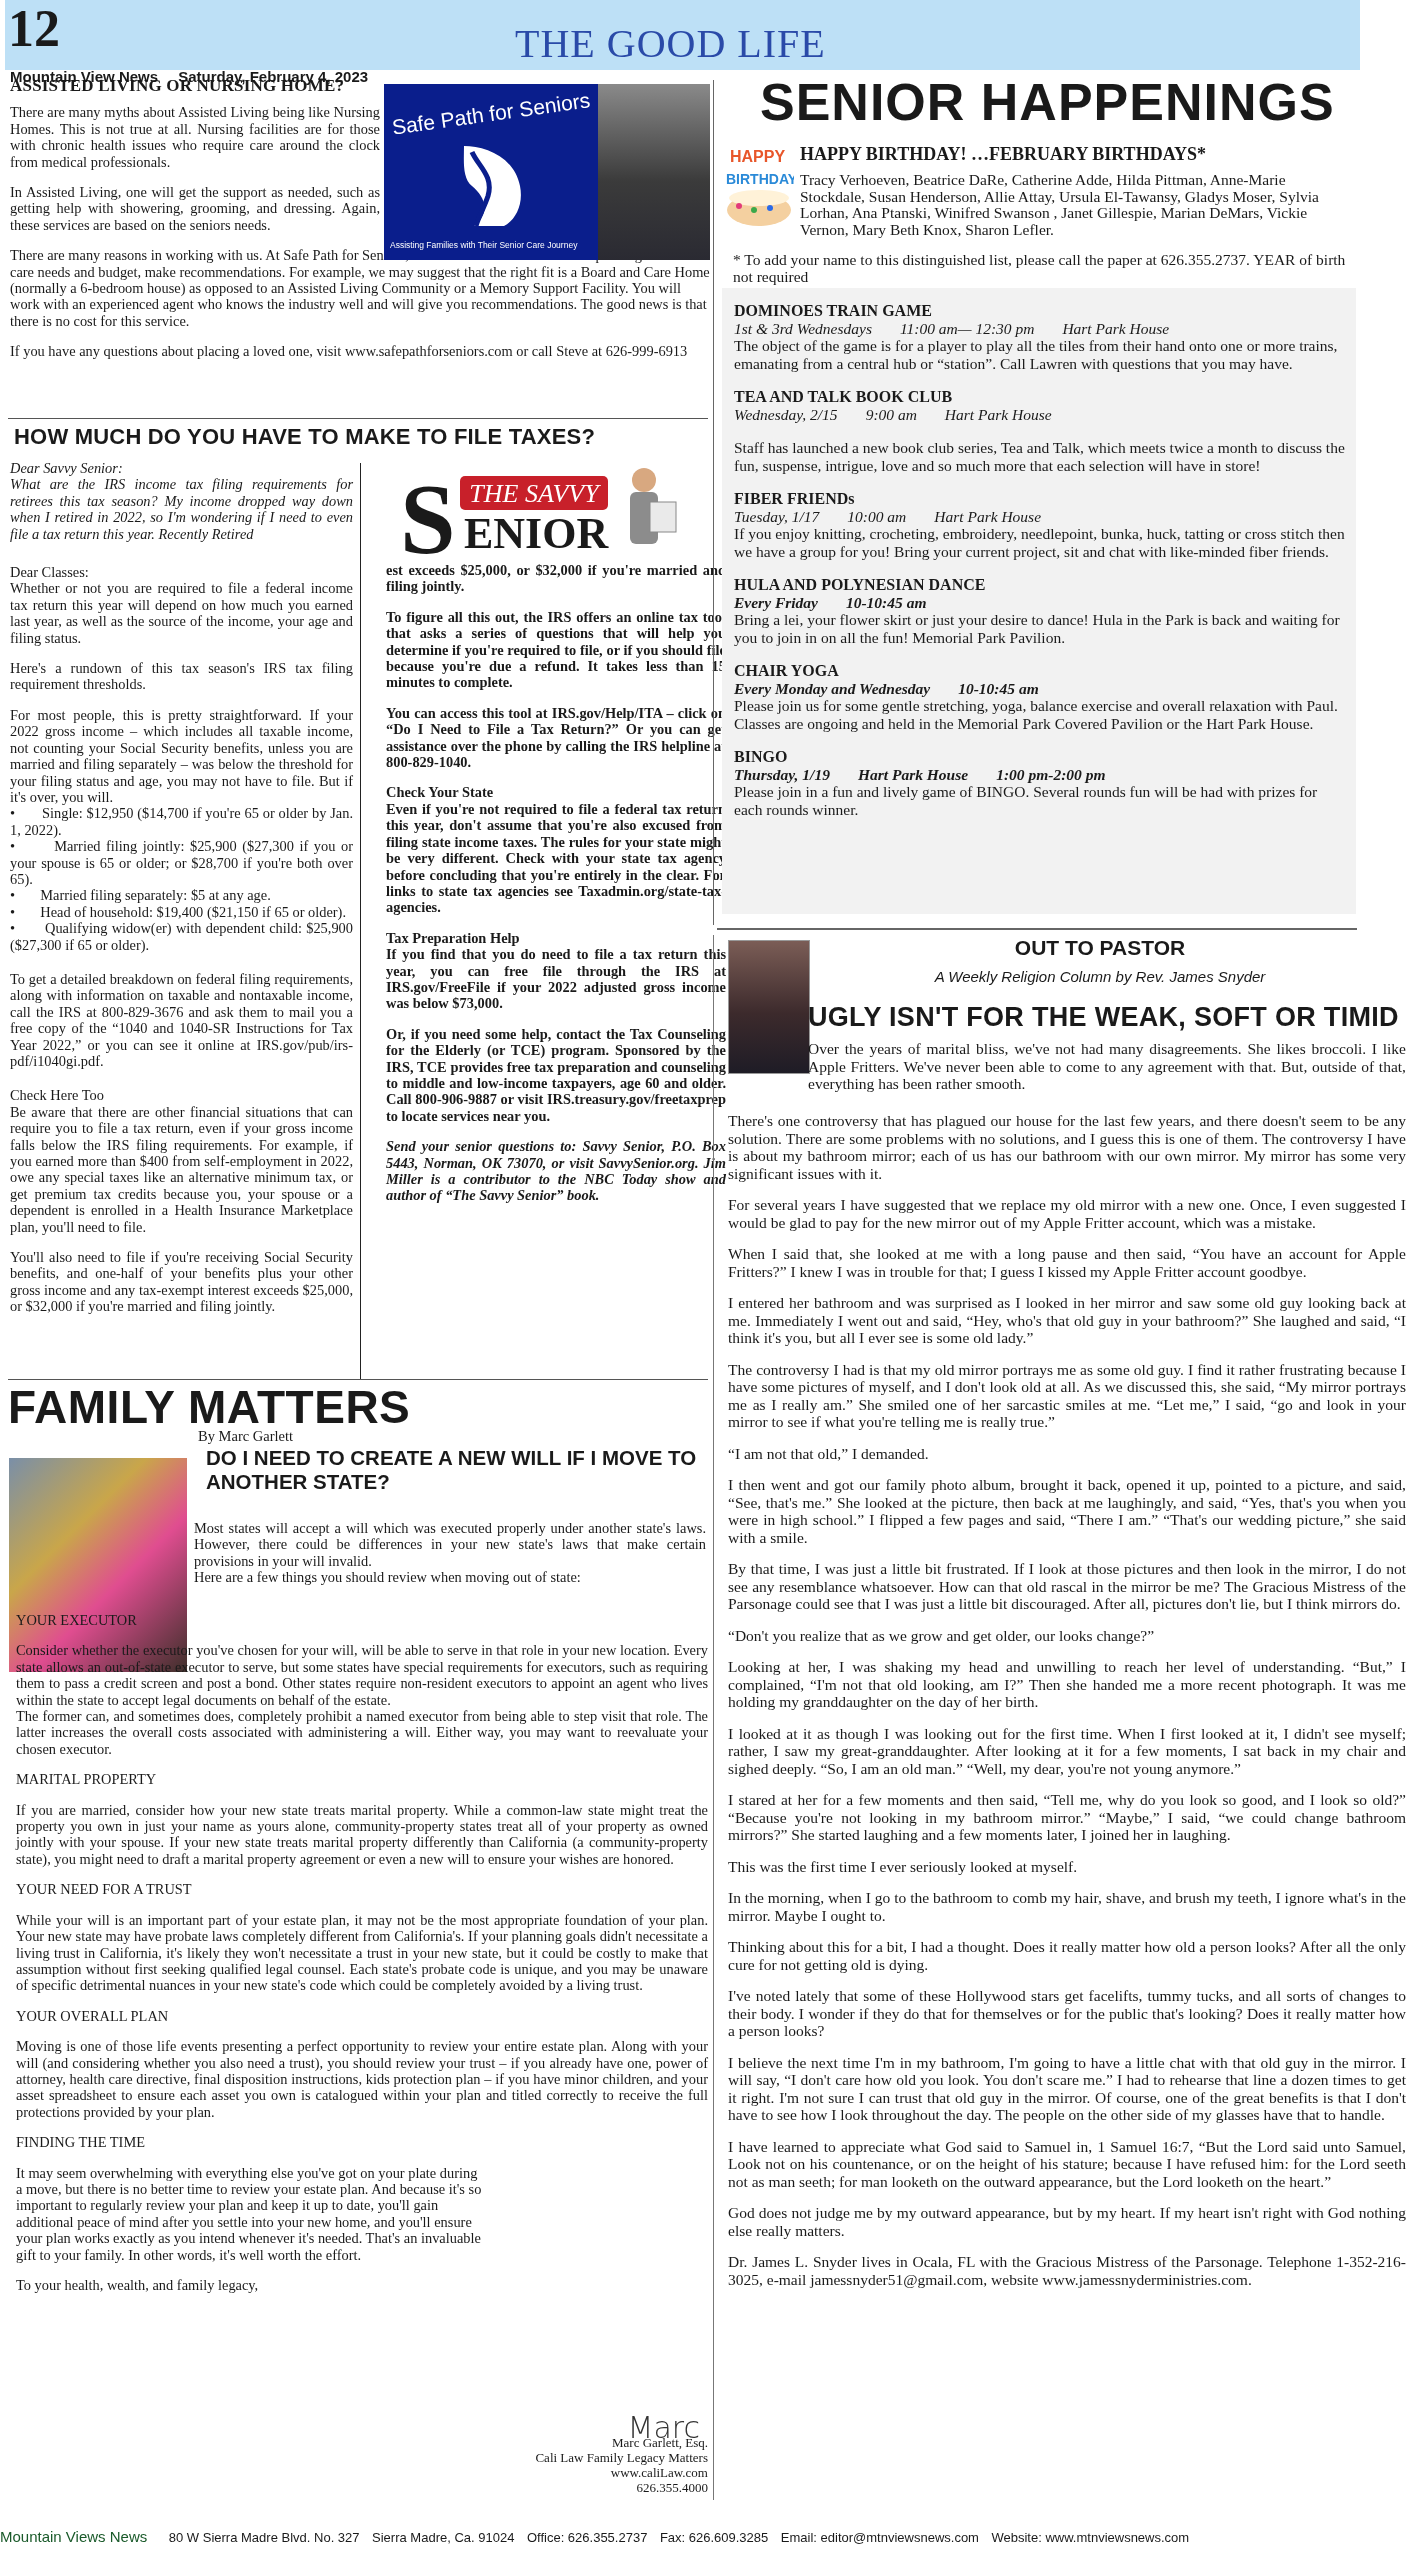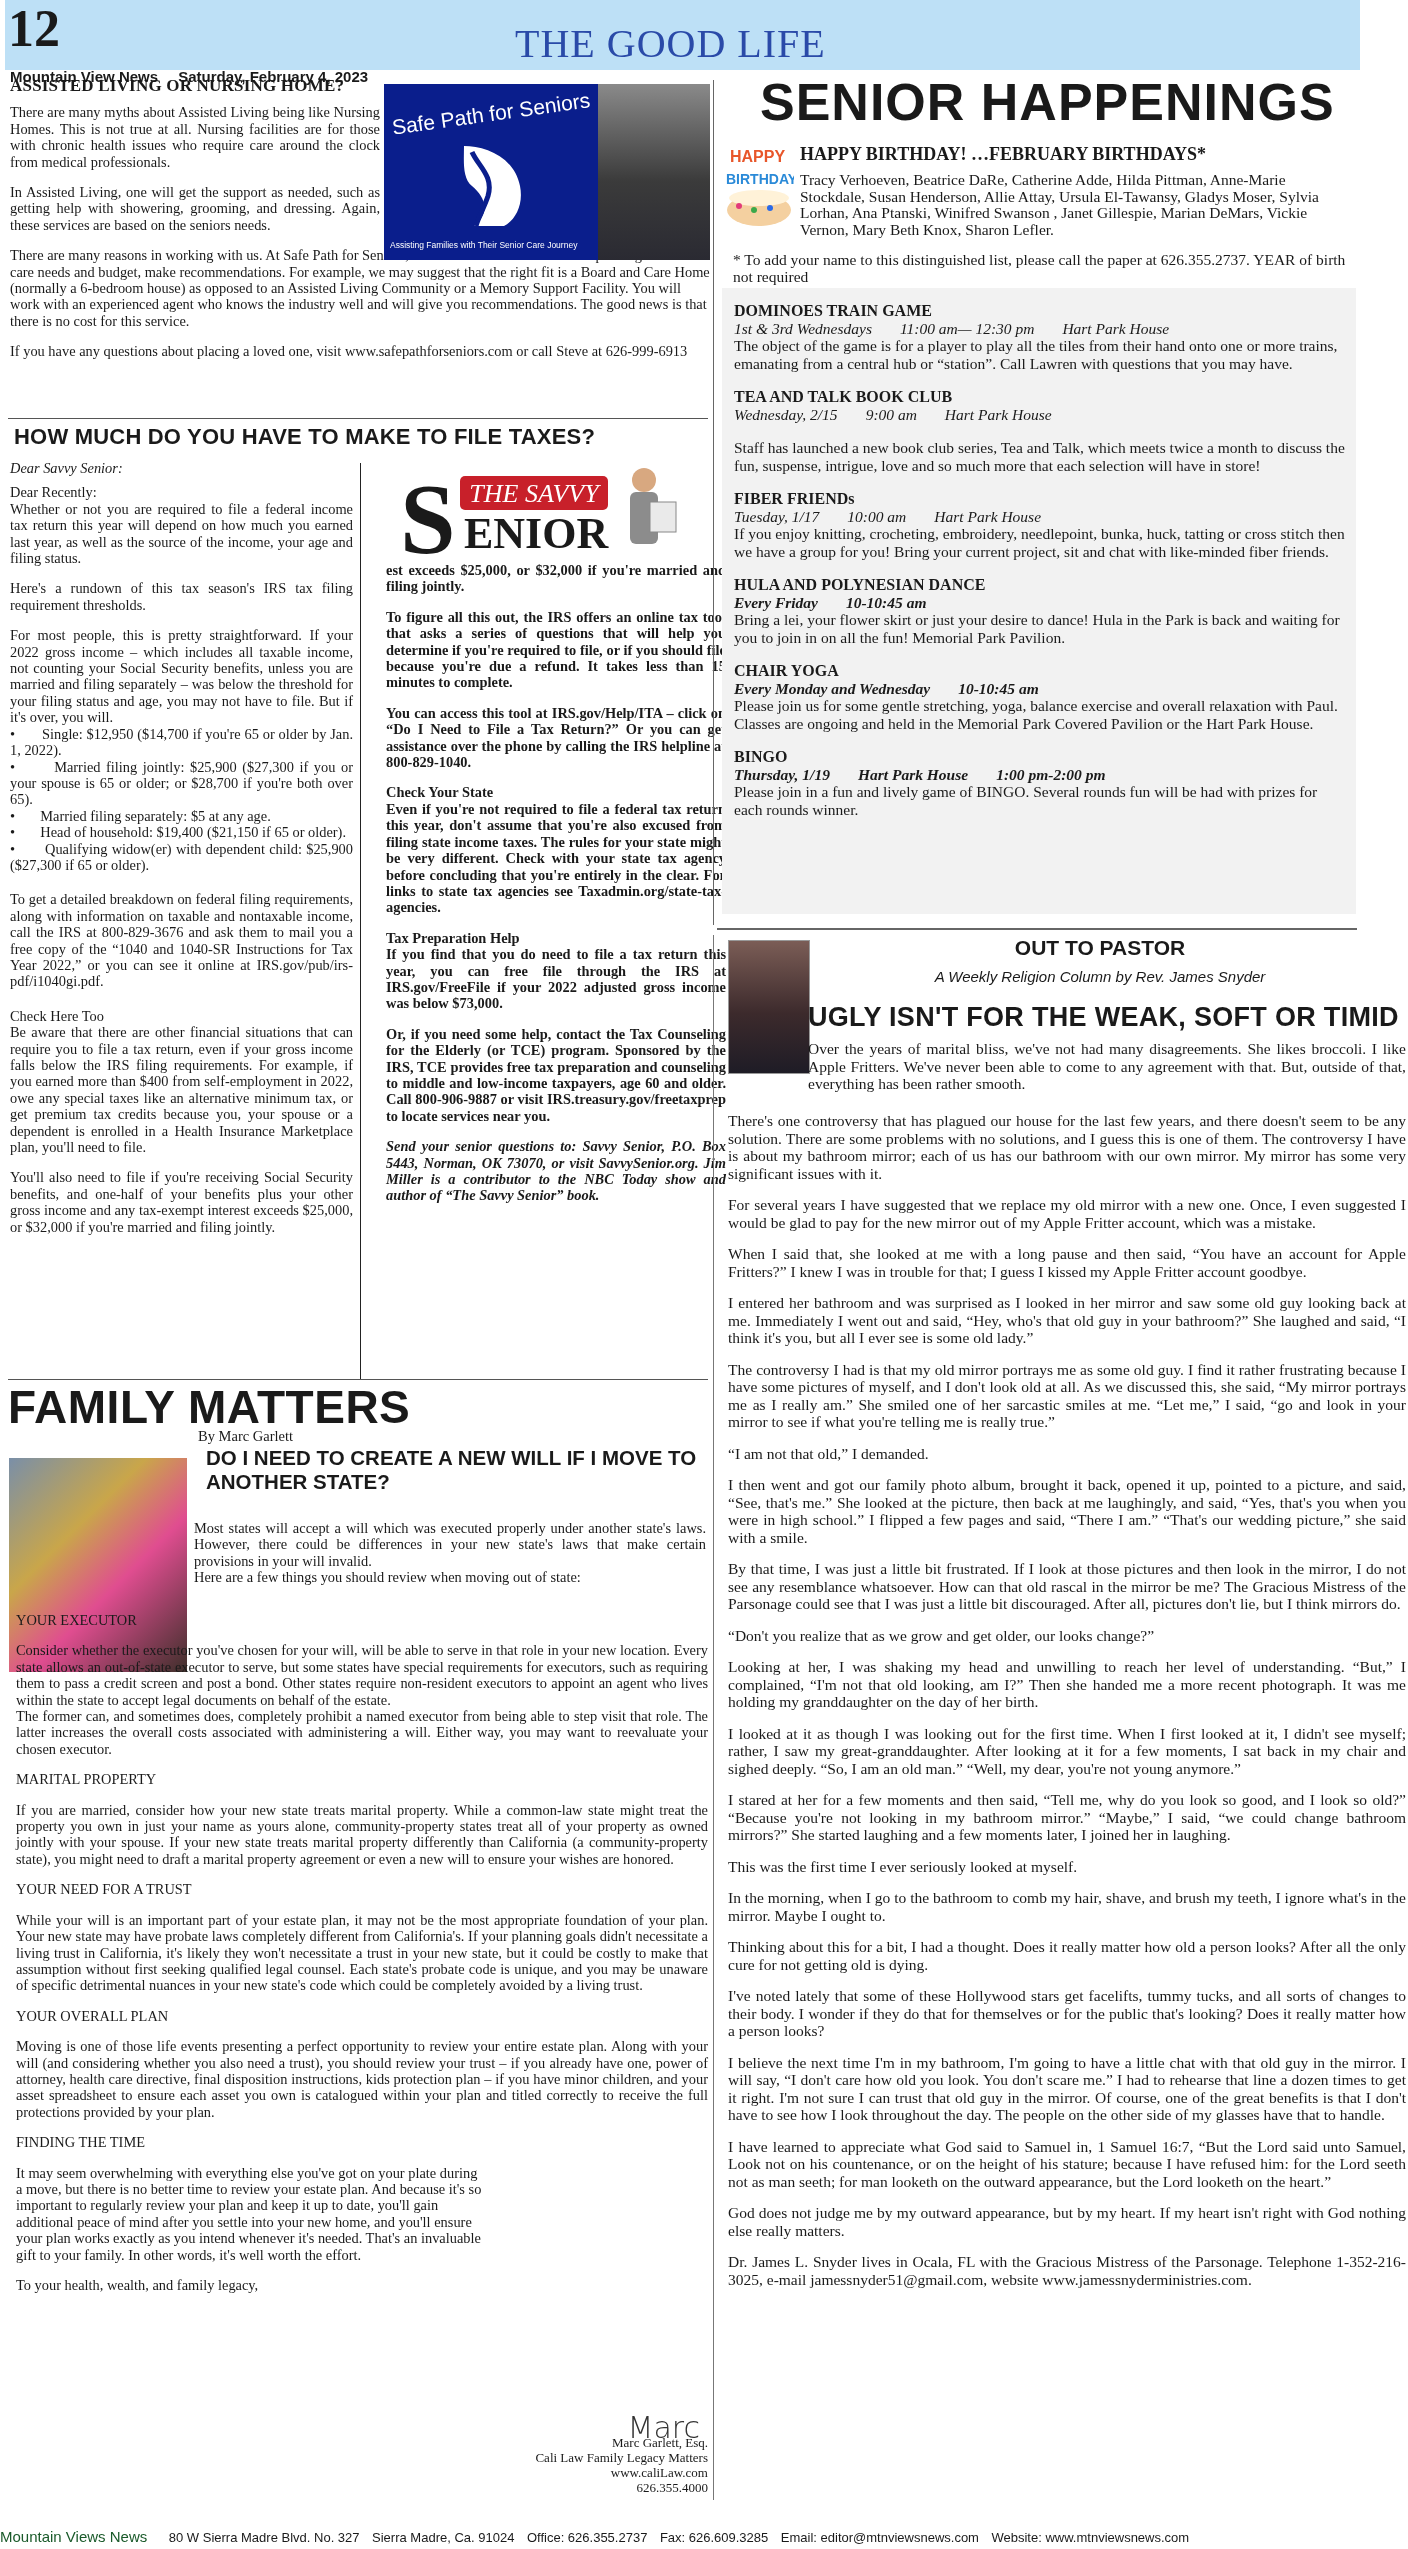--- a/index.html
+++ b/index.html
@@ -110,22 +110,23 @@
     </svg>
     <div class="tag">Assisting Families with Their Senior Care Journey</div>
   </div>
   <div class="abs" id="ad-photo"></div>
 </div>
 
 <div class="abs" id="tax-rule"></div>
 <div class="abs sans-head" id="tax-title">HOW MUCH DO YOU HAVE TO MAKE TO FILE TAXES?</div>
 <div class="abs body-text" id="tax-col1">
   <div class="italic">Dear Savvy Senior:</div>
+  <p class="italic">What are the IRS income tax filing requirements for retirees this tax season? My income dropped way down when I retired in 2022, so I'm wondering if I need to even file a tax return this year.  Recently Retired</p>
   <div style="height:8px"></div>
-  <div>Dear Recently:</div>
+  <div>Dear Classes:</div>
   <p>Whether or not you are required to file a federal income tax return this year will depend on how much you earned last year, as well as the source of the income, your age and filing status.</p>
   <p>Here's a rundown of this tax season's IRS tax filing requirement thresholds.</p>
   <div>For most people, this is pretty straightforward. If your 2022 gross income – which includes all taxable income, not counting your Social Security benefits, unless you are married and filing separately – was below the threshold for your filing status and age, you may not have to file. But if it's over, you will.</div>
   <div>•&nbsp;&nbsp;&nbsp;&nbsp;&nbsp;&nbsp;&nbsp;<span>Single: $12,950 ($14,700 if you're 65 or older by Jan. 1, 2022).</span></div>
   <div>•&nbsp;&nbsp;&nbsp;&nbsp;&nbsp;&nbsp;&nbsp;<span>Married filing jointly: $25,900 ($27,300 if you or your spouse is 65 or older; or $28,700 if you're both over 65).</span></div>
   <div>•&nbsp;&nbsp;&nbsp;&nbsp;&nbsp;&nbsp;&nbsp;<span>Married filing separately: $5 at any age.</span></div>
   <div>•&nbsp;&nbsp;&nbsp;&nbsp;&nbsp;&nbsp;&nbsp;<span>Head of household: $19,400 ($21,150 if 65 or older).</span></div>
   <p>•&nbsp;&nbsp;&nbsp;&nbsp;&nbsp;&nbsp;&nbsp;<span>Qualifying widow(er) with dependent child: $25,900 ($27,300 if 65 or older).</span></p>
   <div style="height:4px"></div>
   <p>To get a detailed breakdown on federal filing requirements, along with information on taxable and nontaxable income, call the IRS at 800-829-3676 and ask them to mail you a free copy of the “1040 and 1040-SR Instructions for Tax Year 2022,” or you can see it online at IRS.gov/pub/irs-pdf/i1040gi.pdf.</p>

